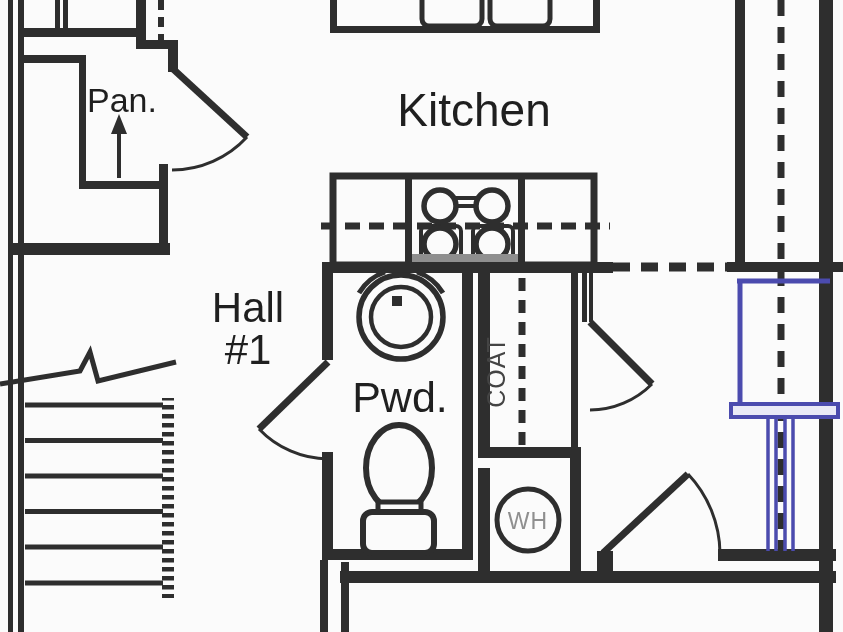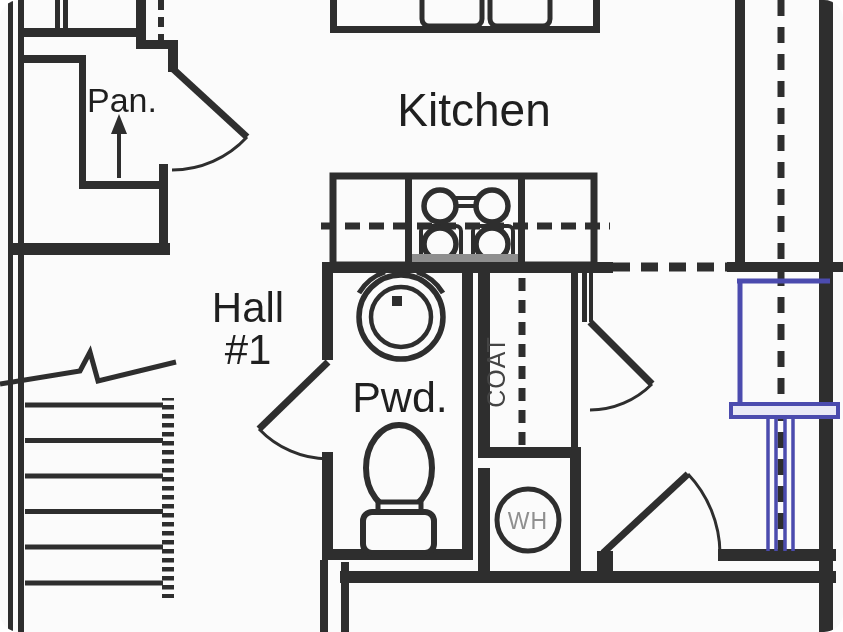--- a/index.html
+++ b/index.html
@@ -1,20 +1,20 @@
 <!DOCTYPE html>
 <html style="--wall: #2e2e2e; --ink: #1f1f1f; --muted: #8f8f8f; --accent_blue: #4b4bae; --blue_fill: #e9e9f6; --paper: #fbfbfb; --stove_front: #8f8f8f; --coat_text: #444444;"><head>
 <meta charset="utf-8">
 <style>
   :root{
     --wall:#2e2e2e; --ink:#1f1f1f; --muted:#8f8f8f; --accent_blue:#4b4bae;
     --blue_fill:#e9e9f6; --paper:#fbfbfb; --stove_front:#8f8f8f; --coat_text:#444444;
   }
   html,body{margin:0;padding:0;background:#fff;}
-  .plan{position:relative;width:843px;height:632px;background:var(--paper);overflow:hidden;border-radius:19px;}
+  .plan{position:relative;width:843px;height:632px;background:var(--paper);overflow:hidden;}
   svg{position:absolute;left:0;top:0;}
   .w{fill:var(--wall);}
   .ln{stroke:var(--wall);fill:none;}
   .fx{stroke:var(--wall);fill:var(--paper);}
   text{font-family:"Liberation Sans","DejaVu Sans",sans-serif;fill:var(--ink);}
   .t-kitchen{font-size:46px;}
   .t-hall{font-size:42px;}
   .t-pwd{font-size:43px;}
   .t-pan{font-size:34px;}
   .t-coat{font-size:25px;fill:var(--coat_text);letter-spacing:1px;}

